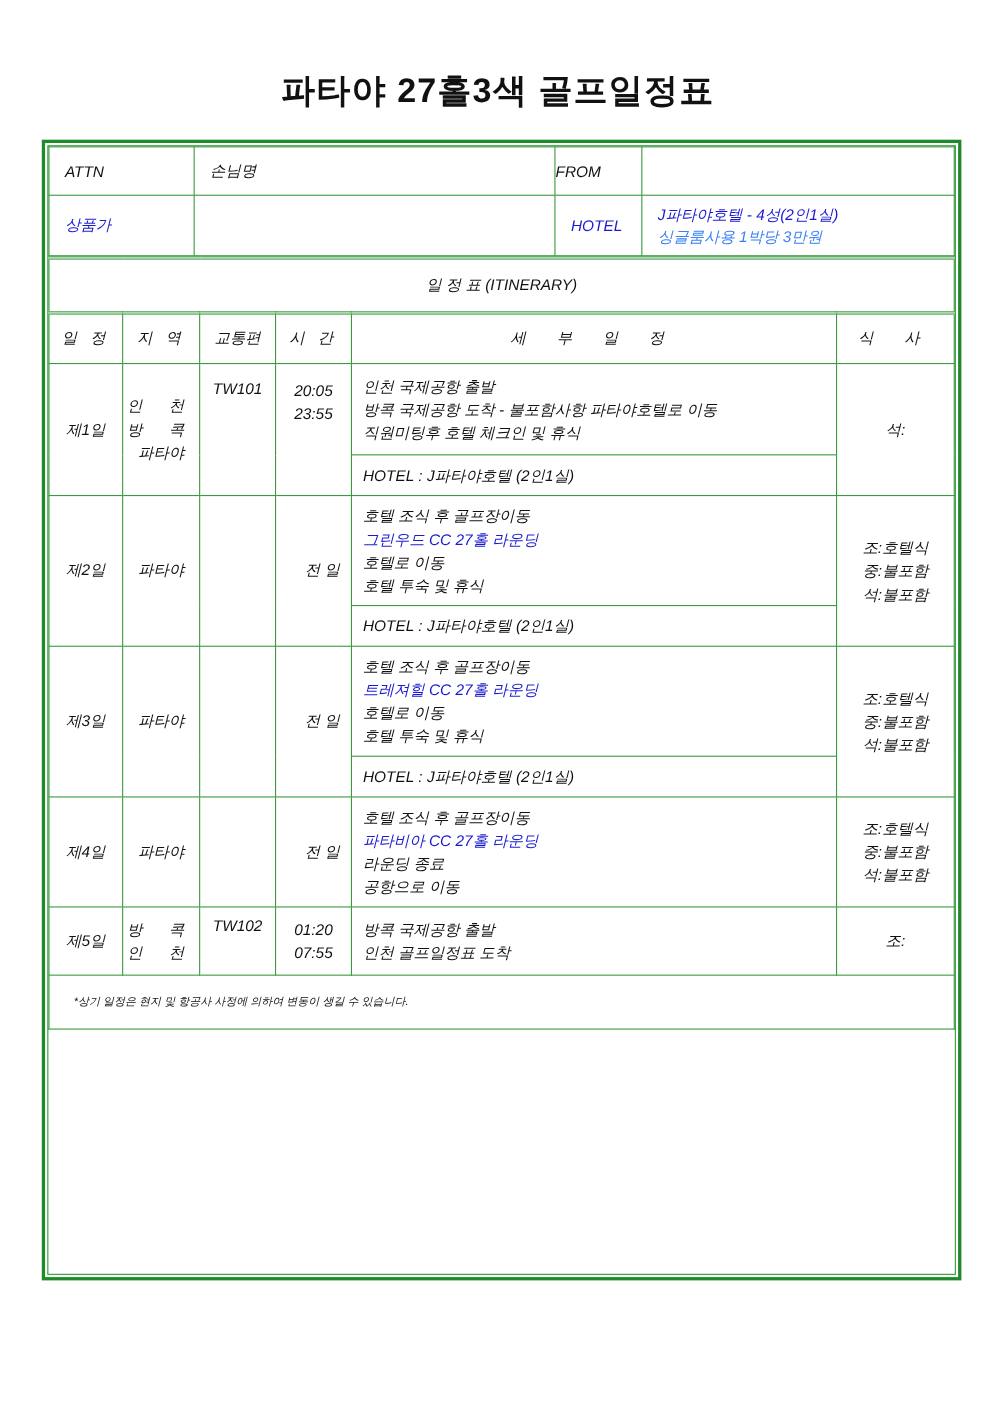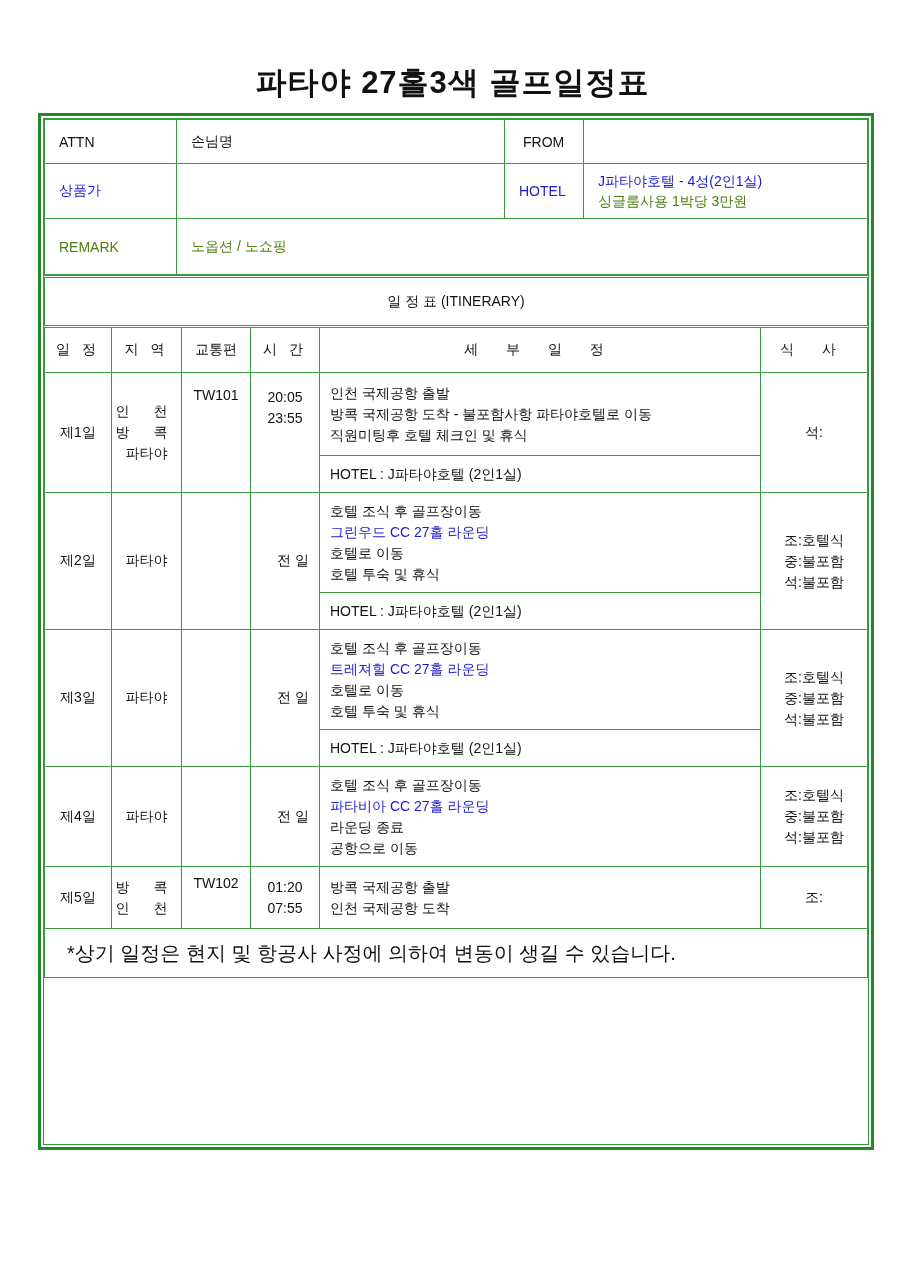--- a/index.html
+++ b/index.html
@@ -1,69 +1,65 @@
 <!DOCTYPE html>
 <html><head>
 <meta charset="utf-8">
 <style>
   html, body { margin:0; padding:0; background:#ffffff; }
   body { width:905px; height:1280px; position:relative; font-family:"Liberation Sans","DejaVu Sans",sans-serif; color:#111; }
   .title { position:absolute; left:0; top:62px; width:905px; text-align:center; font-size:31px; font-weight:bold; letter-spacing:1px; color:#111; }
-  .frame { position:absolute; left:38px; top:113px; width:836px; height:1037px; border:3px solid #1f8a2a; box-sizing:border-box; }
+  .frame { position:absolute; left:38px; top:127px; width:836px; height:1037px; border:3px solid #1f8a2a; box-sizing:border-box;font-style:italic; }
   .frame-inner { position:absolute; left:2px; top:2px; right:2px; bottom:2px; border:1px solid #2e9a38; }
   table { border-collapse:collapse; table-layout:fixed; width:100%; }
   td { border:1px solid #3a9a3f; font-size:14px; padding:0; vertical-align:middle; }
   .info td { height:42px; }
   .info .lbl { padding-left:14px; }
   .info .val { padding-left:14px; }
   .blue { color:#1a1ad0; }
-  .red { color:#4d7c0f; }
+  .red { color:#3b82f6; }
   .itin-head td { height:47px; text-align:center; font-size:14px; border-bottom:3px double #3a9a3f; border-top:3px double #3a9a3f; }
   .colhead td { height:44px; text-align:center; letter-spacing:4px; }
   .center { text-align:center; }
   .detail { padding-left:10px; line-height:21px; }
   .stack { line-height:21px; }
   .meal { text-align:center; line-height:21px; }
   .top { vertical-align:top; padding-top:14px;text-align:center; }
-  .footer td { height:48px; padding-left:22px; font-size:20px; }
+  .footer td { height:48px; padding-left:22px; font-size:10px; }
   .spaced { letter-spacing:10px; }
 </style>
 </head>
 <body>
 
 <div class="title">파타야 27홀3색 골프일정표</div>
 
 <div class="frame">
   <div class="frame-inner">
     <table class="info">
       <colgroup>
           <col style="width:132px">
           <col style="width:328px">
           <col style="width:79px">
           <col>
         </colgroup>
       <tbody>
           <tr style="height:44px">
         <td class="lbl">ATTN</td>
         <td class="val">손님명</td>
-        <td class="lbl" style="padding-left:18px">FROM</td>
+        <td class="lbl" style="padding-left:0">FROM</td>
         <td class="val"></td>
       </tr>
       <tr style="height:55px">
         <td class="lbl blue">상품가</td>
         <td class="val"></td>
         <td class="lbl blue">HOTEL</td>
         <td class="val" style="line-height:20px">
           <div class="blue">J파타야호텔 - 4성(2인1실)</div>
           <div class="red">싱글룸사용 1박당 3만원</div>
         </td>
-      </tr>
-      <tr style="height:56px">
-        <td class="lbl red">REMARK</td>
-        <td class="val red" colspan="3">노옵션 / 노쇼핑</td>
       </tr>
     </tbody>
       </table>
 
     <table>
       <colgroup>
         <col style="width:67px">
           <col style="width:70px">
           <col style="width:69px">
           <col style="width:69px">
@@ -172,21 +168,21 @@
           <div class="spaced">방 콕</div>
           <div class="spaced">인 천</div>
         </td>
         <td class="center top" style="padding-top:8px">TW102</td>
         <td class="center stack">
           <div>01:20</div>
           <div>07:55</div>
         </td>
         <td class="detail">
           <div>방콕 국제공항 출발</div>
-          <div>인천 국제공항 도착</div>
+          <div>인천 골프일정표 도착</div>
         </td>
         <td class="meal">조:</td>
       </tr>
 
       <tr class="footer">
         <td colspan="6">*상기 일정은 현지 및 항공사 사정에 의하여 변동이 생길 수 있습니다.</td>
       </tr>
     </tbody>
       </table>
   </div>

